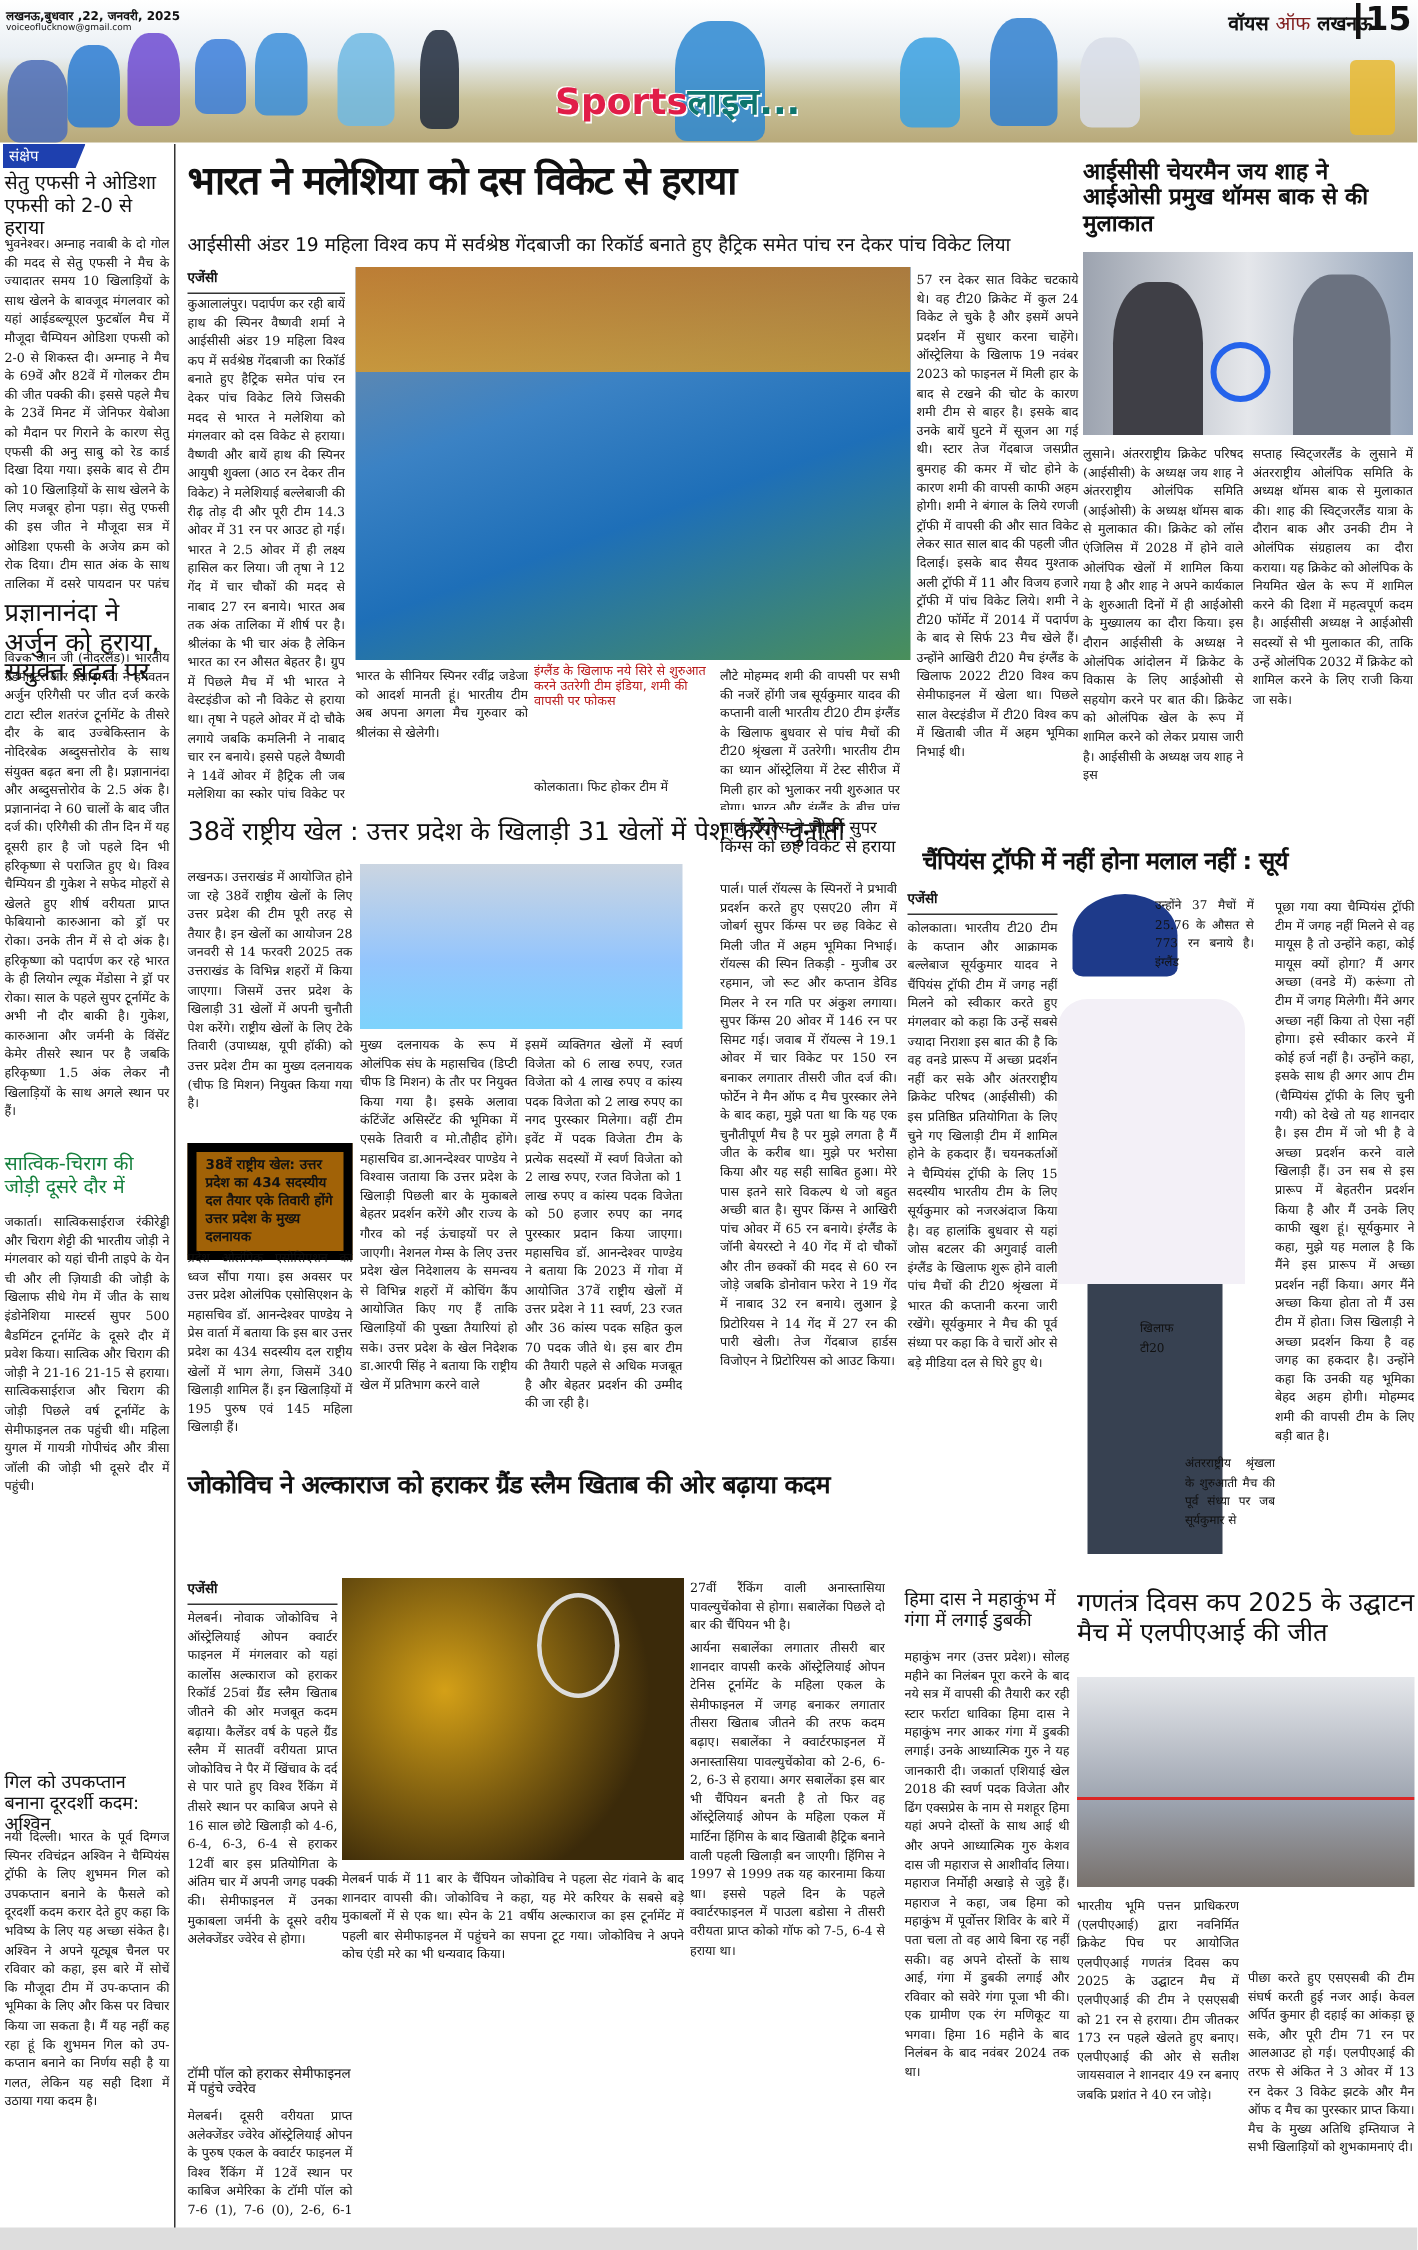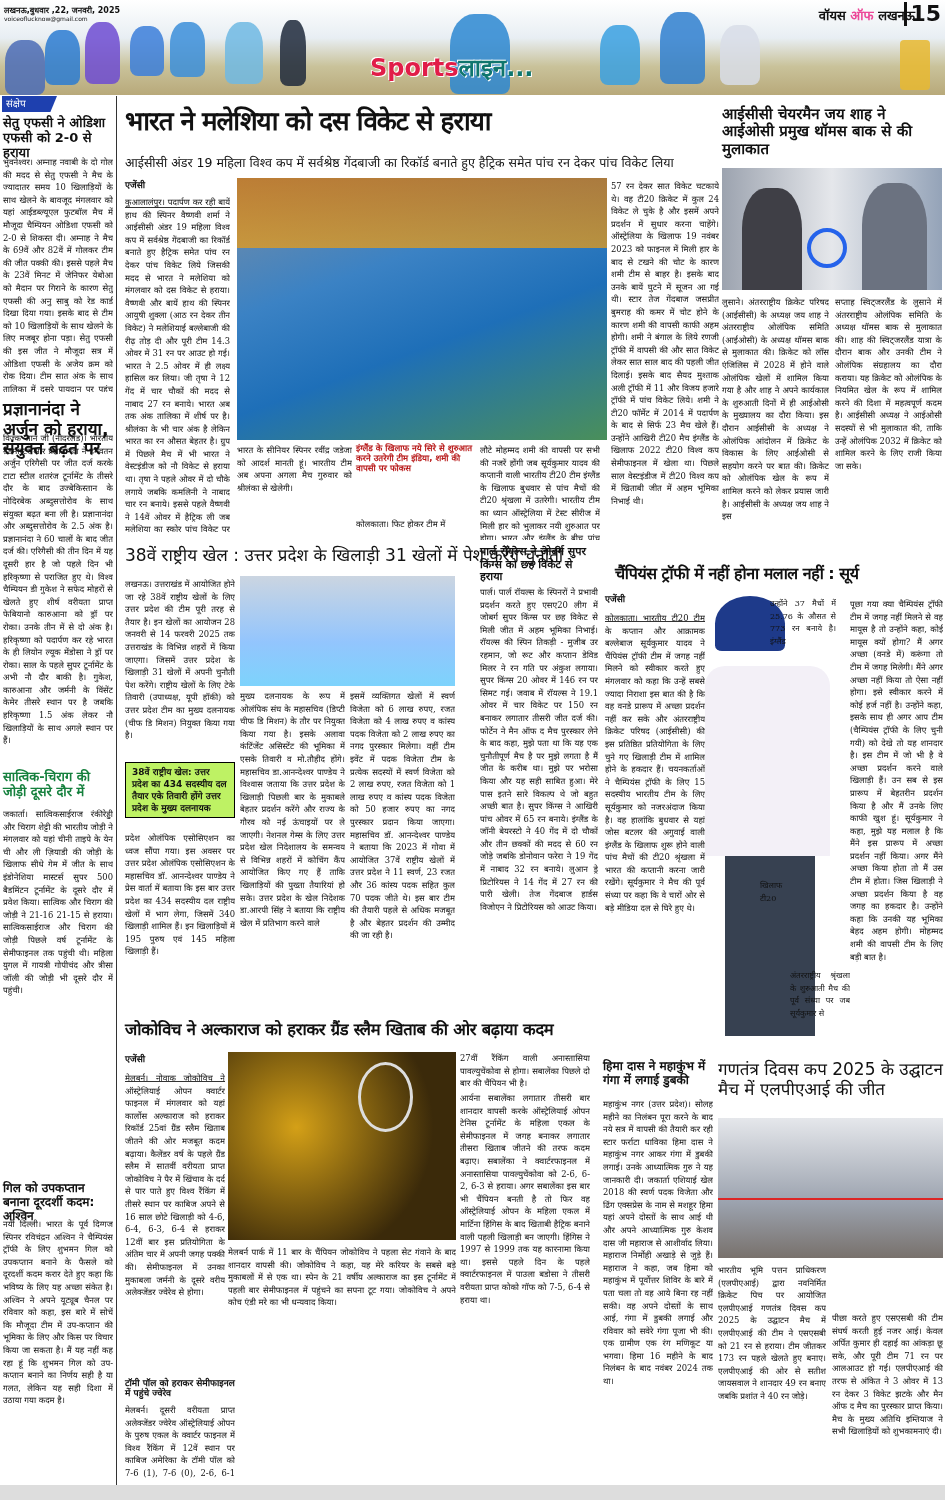--- a/index.html
+++ b/index.html
@@ -2,34 +2,34 @@
 <html><head>
 <meta charset="utf-8">
 <style>
 *{box-sizing:border-box;margin:0;padding:0}
 body{width:945px;height:1500px;background:#fff;font-family:"DejaVu Serif",serif;color:#111;position:relative;overflow:hidden}
 .abs{position:absolute}
 .masthead{left:0;top:0;width:945px;height:95px;background:linear-gradient(#fff 0%,#e8eef3 40%,#c9c29a 70%,#b8a97a 100%)}
 .mast-date{left:4px;top:4px;font-size:8px;font-weight:bold;font-family:"DejaVu Sans",sans-serif}
 .mast-email{left:4px;top:15px;font-size:6px;font-family:"DejaVu Sans",sans-serif}
 .mast-brand{right:30px;top:6px;font-size:13px;font-weight:bold;font-family:"DejaVu Sans",sans-serif}
-.mast-brand .of{color:#ec4899;font-weight:bold}
+.mast-brand .of{color:#7f1d1d;font-weight:normal}
 .mast-page{right:4px;top:2px;font-size:22px;font-weight:bold;font-family:"DejaVu Sans",sans-serif;border-left:3px solid #111;padding-left:3px;line-height:24px}
 .sports-logo{left:370px;top:50px;font-size:24px;font-weight:bold;font-family:"DejaVu Sans",sans-serif;color:#e11d48;text-shadow:1px 1px 0 #fff,-1px -1px 0 #fff}
 .sports-logo .hi{color:#0f766e}
 .figure{position:absolute;border-radius:40% 40% 8px 8px;opacity:.85}
 .col-rule{position:absolute;background:#333;width:1px}
 .brief-tag{left:2px;top:96px;width:55px;height:16px;background:#1e40af;color:#fff;font-size:10px;font-family:"DejaVu Sans",sans-serif;padding-left:4px;clip-path:polygon(0 0,100% 0,88% 100%,0 100%)}
 .hed-xl{font-family:"DejaVu Sans",sans-serif;font-weight:bold;letter-spacing:-1px;line-height:1}
-.hed{font-family:"DejaVu Sans",sans-serif;font-weight:bold;line-height:1.15}
+.hed{font-family:"DejaVu Sans",sans-serif;font-weight:normal;line-height:1.15}
 .hed-thin{font-family:"DejaVu Sans",sans-serif;line-height:1.15}
 .body-text{font-size:8.4px;line-height:12.6px;text-align:justify;font-family:"DejaVu Serif",serif;overflow:hidden}
-.byline{font-size:9px;font-weight:bold;font-family:"DejaVu Sans",sans-serif;border-bottom:1px solid #333;padding-bottom:16px}
+.byline{font-size:9px;font-weight:bold;font-family:"DejaVu Sans",sans-serif;border-bottom:1px solid #333;padding-bottom:4px}
 .photo{position:absolute;overflow:hidden}
-.box-hl{border:1px solid #000000;padding:3px 6px;background:#bef264;font-family:"DejaVu Sans",sans-serif;font-weight:bold;font-size:10px;line-height:14px}
+.box-hl{border:6px solid #000000;padding:3px 6px;background:#a16207;font-family:"DejaVu Sans",sans-serif;font-weight:bold;font-size:10px;line-height:14px}
 .footer-bar{left:0;top:1485px;width:945px;height:15px;background:#ddd}
 </style>
 </head>
 <body>
 
 <div class="abs masthead">
   <div class="figure" style="left:5px;top:40px;width:40px;height:55px;background:#4b6cb7"></div>
   <div class="figure" style="left:45px;top:30px;width:35px;height:55px;background:#2b7bd1"></div>
   <div class="figure" style="left:85px;top:22px;width:35px;height:62px;background:#6d4bd1"></div>
   <div class="figure" style="left:130px;top:26px;width:34px;height:50px;background:#3b7ed9"></div>
@@ -105,21 +105,21 @@
 <div class="photo" style="left:705px;top:596px;width:140px;height:440px">
   <div style="position:absolute;left:10px;top:0;width:70px;height:55px;background:#1e3a8a;border-radius:50% 50% 10% 10%"></div>
   <div style="position:absolute;left:0;top:70px;width:125px;height:190px;background:#f3f0f7;border-radius:20px 20px 0 0"></div>
   <div style="position:absolute;left:20px;top:260px;width:90px;height:180px;background:#374151"></div>
 </div>
 <div class="abs body-text" style="left:770px;top:598px;width:66px;height:70px;font-size:8px">उन्होंने 37 मैचों में 25.76 के औसत से 773 रन बनाये है। इंग्लैंड</div>
 <div class="abs body-text" style="left:850px;top:598px;width:93px;height:440px">पूछा गया क्या चैम्पियंस ट्रॉफी टीम में जगह नहीं मिलने से वह मायूस है तो उन्होंने कहा, कोई मायूस क्यों होगा? मैं अगर अच्छा (वनडे में) करूंगा तो टीम में जगह मिलेगी। मैंने अगर अच्छा नहीं किया तो ऐसा नहीं होगा। इसे स्वीकार करने में कोई हर्ज नहीं है। उन्होंने कहा, इसके साथ ही अगर आप टीम (चैम्पियंस ट्रॉफी के लिए चुनी गयी) को देखे तो यह शानदार है। इस टीम में जो भी है वे अच्छा प्रदर्शन करने वाले खिलाड़ी हैं। उन सब से इस प्रारूप में बेहतरीन प्रदर्शन किया है और मैं उनके लिए काफी खुश हूं। सूर्यकुमार ने कहा, मुझे यह मलाल है कि मैंने इस प्रारूप में अच्छा प्रदर्शन नहीं किया। अगर मैंने अच्छा किया होता तो मैं उस टीम में होता। जिस खिलाड़ी ने अच्छा प्रदर्शन किया है वह जगह का हकदार है। उन्होंने कहा कि उनकी यह भूमिका बेहद अहम होगी। मोहम्मद शमी की वापसी टीम के लिए बड़ी बात है।</div>
 <div class="abs body-text" style="left:790px;top:970px;width:60px;height:70px;font-size:8px">अंतरराष्ट्रीय श्रृंखला के शुरुआती मैच की पूर्व संध्या पर जब सूर्यकुमार से</div>
 <div class="abs body-text" style="left:760px;top:880px;width:40px;height:30px;font-size:8px">खिलाफ टी20</div>
 
-<div class="abs hed-xl" style="left:125px;top:1022px;width:470px;font-size:16.5px;letter-spacing:-.3px">जोकोविच ने अल्काराज को हराकर ग्रैंड स्लैम खिताब की ओर बढ़ाया कदम</div>
+<div class="abs hed-xl" style="left:125px;top:982px;width:470px;font-size:16.5px;letter-spacing:-.3px">जोकोविच ने अल्काराज को हराकर ग्रैंड स्लैम खिताब की ओर बढ़ाया कदम</div>
 <div class="abs byline" style="left:125px;top:1052px;width:100px">एजेंसी</div>
 <div class="abs body-text" style="left:125px;top:1072px;width:100px;height:300px">मेलबर्न। नोवाक जोकोविच ने ऑस्ट्रेलियाई ओपन क्वार्टर फाइनल में मंगलवार को यहां कार्लोस अल्काराज को हराकर रिकॉर्ड 25वां ग्रैंड स्लैम खिताब जीतने की ओर मजबूत कदम बढ़ाया। कैलेंडर वर्ष के पहले ग्रैंड स्लैम में सातवीं वरीयता प्राप्त जोकोविच ने पैर में खिंचाव के दर्द से पार पाते हुए विश्व रैंकिंग में तीसरे स्थान पर काबिज अपने से 16 साल छोटे खिलाड़ी को 4-6, 6-4, 6-3, 6-4 से हराकर 12वीं बार इस प्रतियोगिता के अंतिम चार में अपनी जगह पक्की की। सेमीफाइनल में उनका मुकाबला जर्मनी के दूसरे वरीय अलेक्जेंडर ज्वेरेव से होगा।</div>
 <div class="photo" style="left:228px;top:1052px;width:228px;height:188px;background:radial-gradient(circle at 30% 40%,#d4a017,#3b2a0a 70%)">
   <div style="position:absolute;left:130px;top:10px;width:55px;height:70px;border:3px solid #ddd;border-radius:50%"></div>
 </div>
 <div class="abs body-text" style="left:228px;top:1246px;width:228px;height:120px">मेलबर्न पार्क में 11 बार के चैंपियन जोकोविच ने पहला सेट गंवाने के बाद शानदार वापसी की। जोकोविच ने कहा, यह मेरे करियर के सबसे बड़े मुकाबलों में से एक था। स्पेन के 21 वर्षीय अल्काराज का इस टूर्नामेंट में पहली बार सेमीफाइनल में पहुंचने का सपना टूट गया। जोकोविच ने अपने कोच एंडी मरे का भी धन्यवाद किया।</div>
 <div class="abs body-text" style="left:460px;top:1052px;width:130px;height:38px">27वीं रैंकिंग वाली अनास्तासिया पावल्युचेंकोवा से होगा। सबालेंका पिछले दो बार की चैंपियन भी है।</div>
 <div class="abs body-text" style="left:460px;top:1092px;width:130px;height:390px">आर्यना सबालेंका लगातार तीसरी बार शानदार वापसी करके ऑस्ट्रेलियाई ओपन टेनिस टूर्नामेंट के महिला एकल के सेमीफाइनल में जगह बनाकर लगातार तीसरा खिताब जीतने की तरफ कदम बढ़ाए। सबालेंका ने क्वार्टरफाइनल में अनास्तासिया पावल्युचेंकोवा को 2-6, 6-2, 6-3 से हराया। अगर सबालेंका इस बार भी चैंपियन बनती है तो फिर वह ऑस्ट्रेलियाई ओपन के महिला एकल में मार्टिना हिंगिस के बाद खिताबी हैट्रिक बनाने वाली पहली खिलाड़ी बन जाएगी। हिंगिस ने 1997 से 1999 तक यह कारनामा किया था। इससे पहले दिन के पहले क्वार्टरफाइनल में पाउला बडोसा ने तीसरी वरीयता प्राप्त कोको गॉफ को 7-5, 6-4 से हराया था।</div>
 <div class="abs hed" style="left:125px;top:1378px;width:110px;font-size:9px">टॉमी पॉल को हराकर सेमीफाइनल में पहुंचे ज्वेरेव</div>
 <div class="abs body-text" style="left:125px;top:1404px;width:110px;height:78px">मेलबर्न। दूसरी वरीयता प्राप्त अलेक्जेंडर ज्वेरेव ऑस्ट्रेलियाई ओपन के पुरुष एकल के क्वार्टर फाइनल में विश्व रैंकिंग में 12वें स्थान पर काबिज अमेरिका के टॉमी पॉल को 7-6 (1), 7-6 (0), 2-6, 6-1 हराया।</div>

